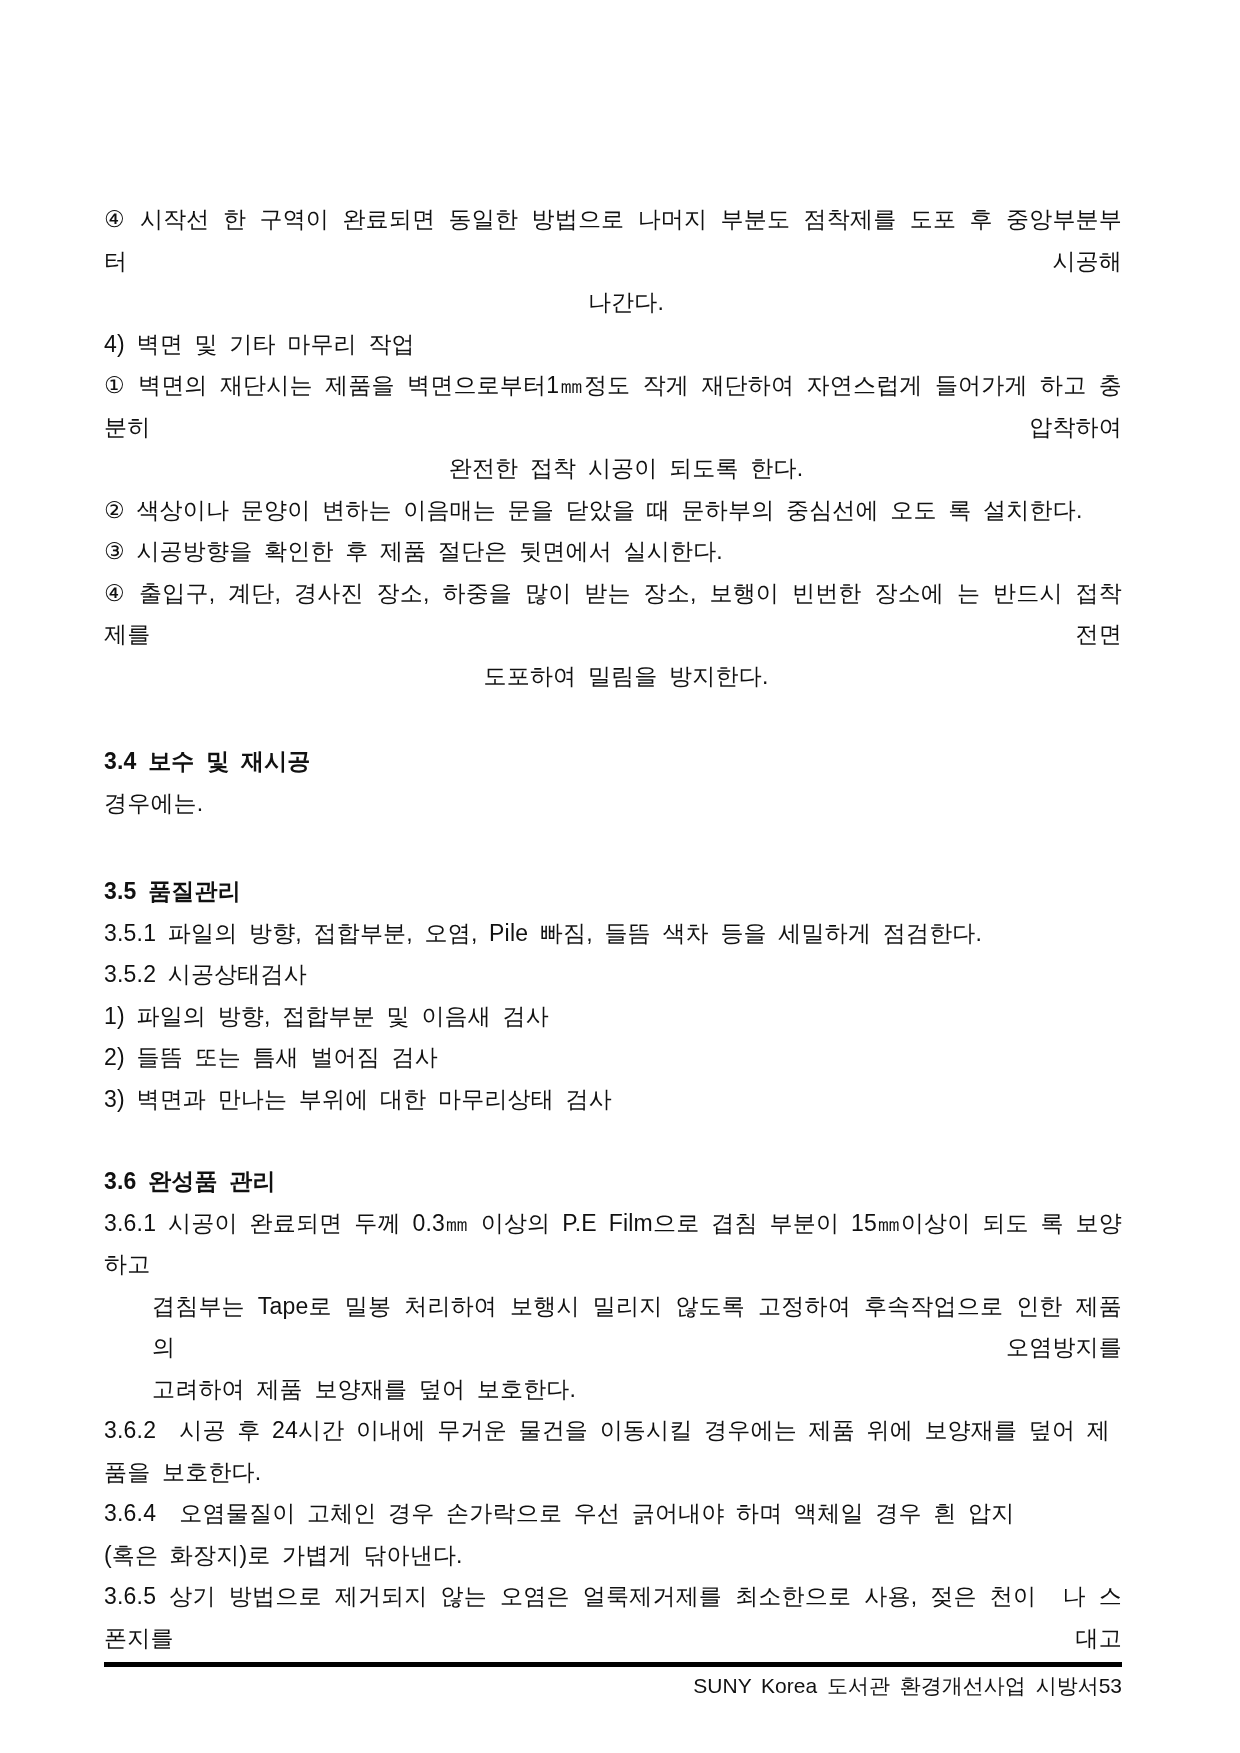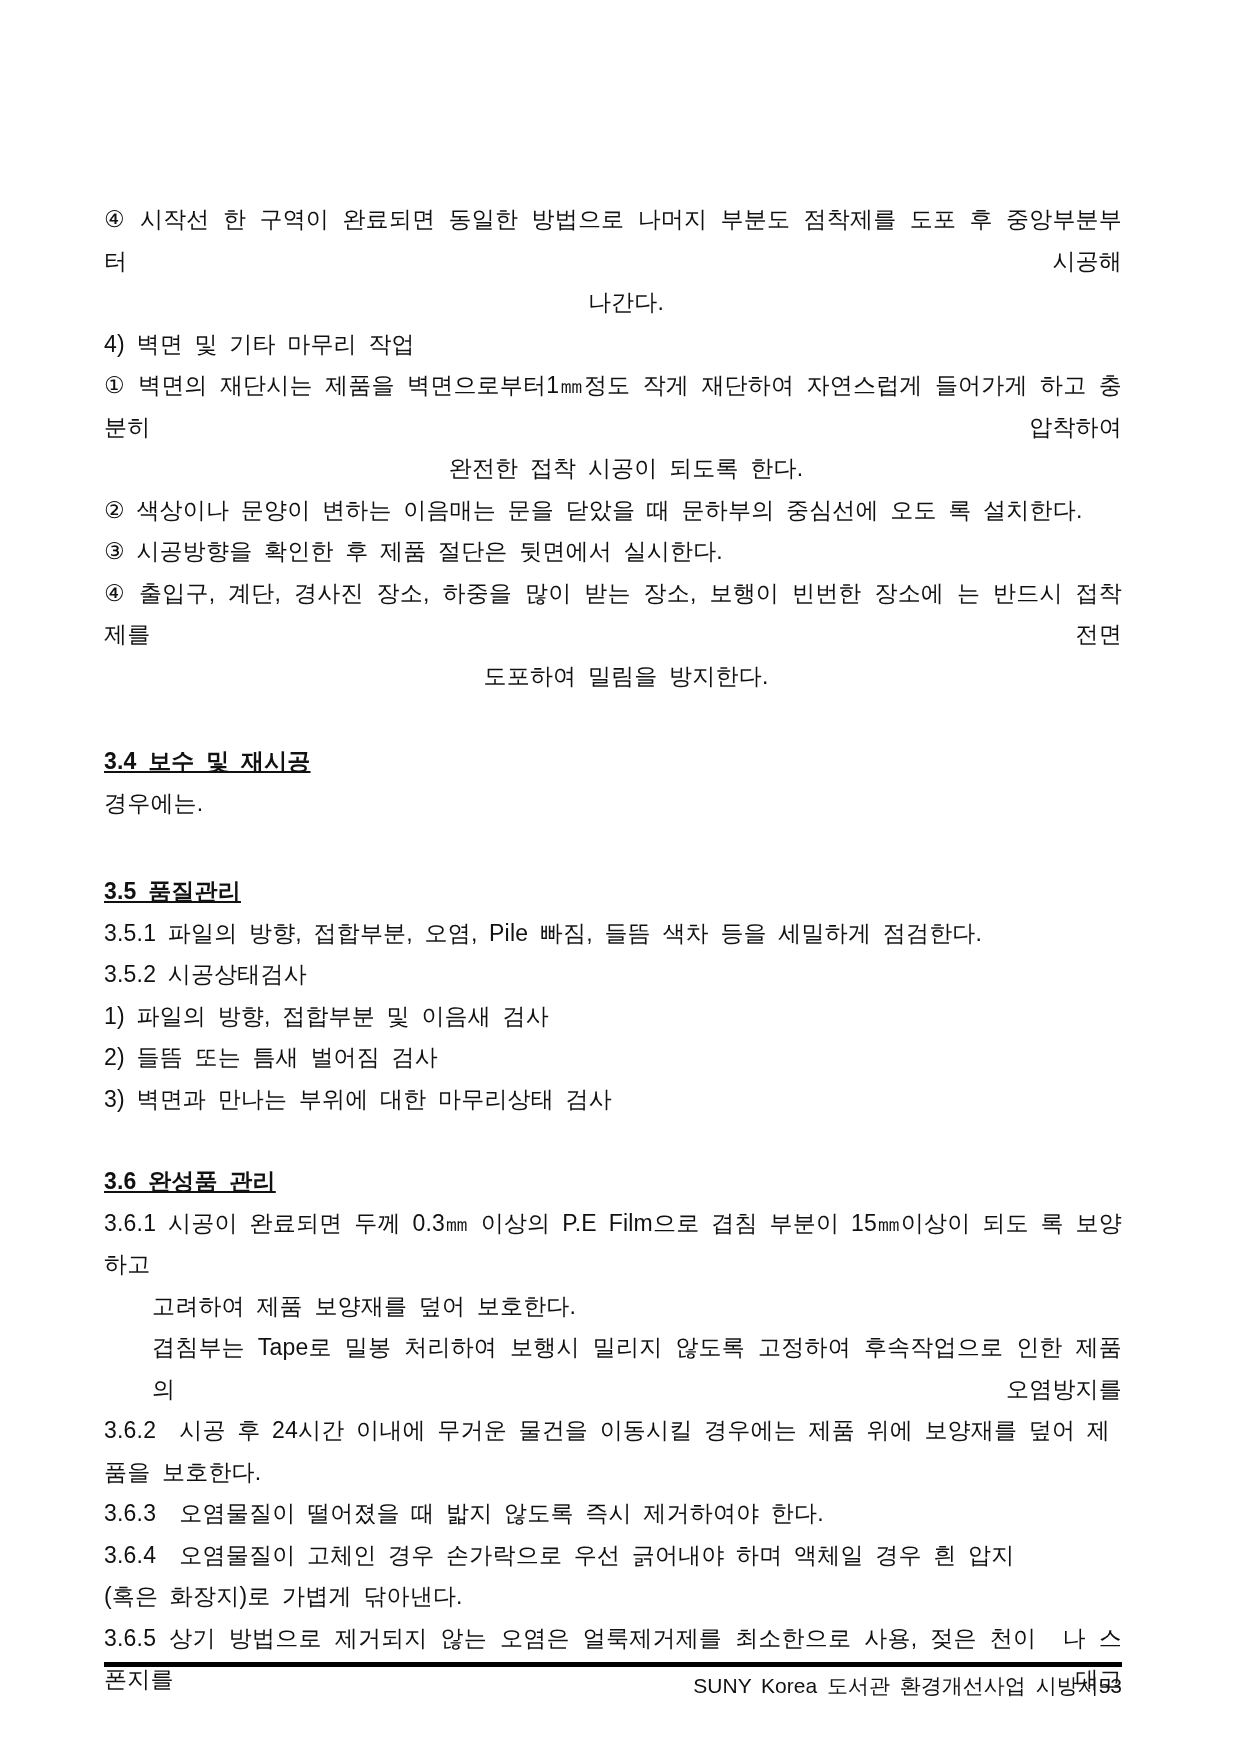--- a/index.html
+++ b/index.html
@@ -25,21 +25,21 @@
     word-spacing: 5px;
     letter-spacing: 0.2px;
     white-space: pre-wrap;
   }
   .just {
     text-align: justify;
     text-align-last: justify;
   }
   .w1 { padding-left: 26px; text-align: center; }
   .w2 { padding-left: 48px; }
-  .hd { font-weight: bold; text-decoration: underline; }
+  .hd { font-weight: bold; }
   .gap-a { height: 44px; }
   .gap-b { height: 47px; }
   .gap-c { height: 41px; }
   .footer-rule {
     position: absolute;
     left: 104px;
     top: 1662px;
     width: 1018px;
     height: 5px;
     background: #000000;
@@ -84,24 +84,23 @@
     <p class="ln">3.5.1 파일의 방향, 접합부분, 오염, Pile 빠짐, 들뜸 색차 등을 세밀하게 점검한다.</p>
     <p class="ln">3.5.2 시공상태검사</p>
     <p class="ln">1) 파일의 방향, 접합부분 및 이음새 검사</p>
     <p class="ln">2) 들뜸 또는 틈새 벌어짐 검사</p>
     <p class="ln">3) 벽면과 만나는 부위에 대한 마무리상태 검사</p>
 
     <div class="gap-c"></div>
 
     <p class="ln hd">3.6 완성품 관리</p>
     <p class="ln just">3.6.1 시공이 완료되면 두께 0.3㎜ 이상의 P.E Film으로 겹침 부분이 15㎜이상이 되도 록 보양하고</p>
+    <p class="ln w2 just">겹침부는 Tape로 밀봉 처리하여 보행시 밀리지 않도록 고정하여 후속작업으로 인한 제품의 오염방지를</p>
     <p class="ln w2">고려하여 제품 보양재를 덮어 보호한다.</p>
-    <p class="ln w2 just">겹침부는 Tape로 밀봉 처리하여 보행시 밀리지 않도록 고정하여 후속작업으로 인한 제품의 오염방지를</p>
     <p class="ln">3.6.2  시공 후 24시간 이내에 무거운 물건을 이동시킬 경우에는 제품 위에 보양재를 덮어 제품을 보호한다.</p>
-    <p class="ln">3.6.3  오염물질이 떨어졌을 때 밟지 않도록 즉시 제거하여야 한다.</p>
     <p class="ln">3.6.4  오염물질이 고체인 경우 손가락으로 우선 긁어내야 하며 액체일 경우 흰 압지</p>
     <p class="ln">(혹은 화장지)로 가볍게 닦아낸다.</p>
     <p class="ln just">3.6.5 상기 방법으로 제거되지 않는 오염은 얼룩제거제를 최소한으로 사용, 젖은 천이  나 스폰지를 대고</p>
 
   </main>
 
   <div class="footer-rule"></div>
   <div class="footer-row">
     <span>SUNY Korea 도서관 환경개선사업 시방서</span>
     <span>53</span>

